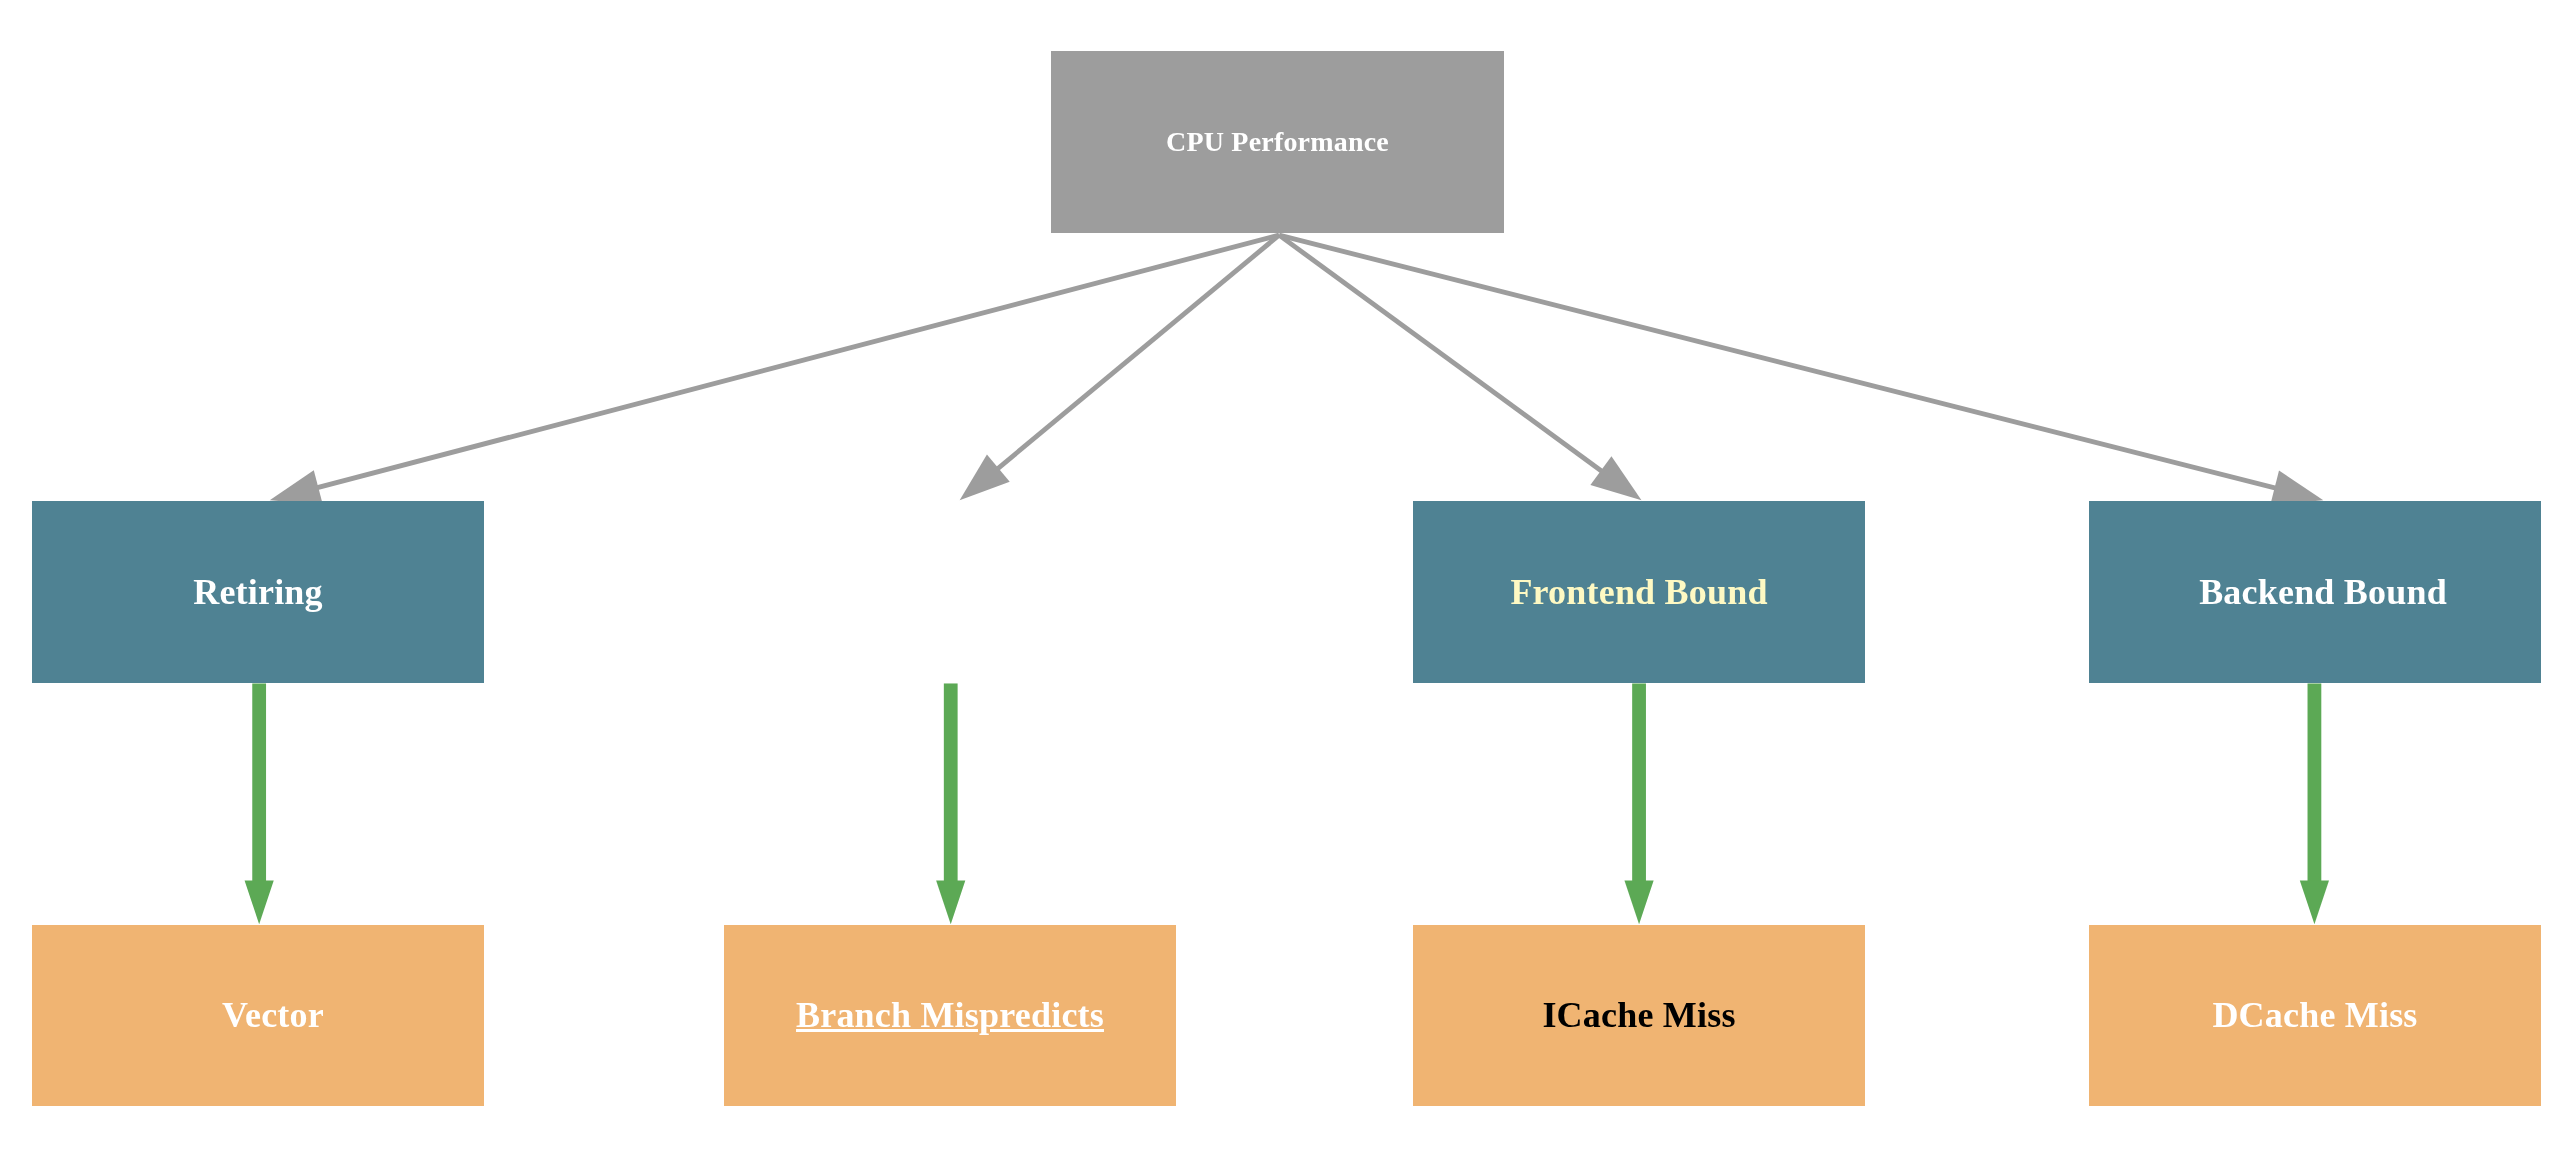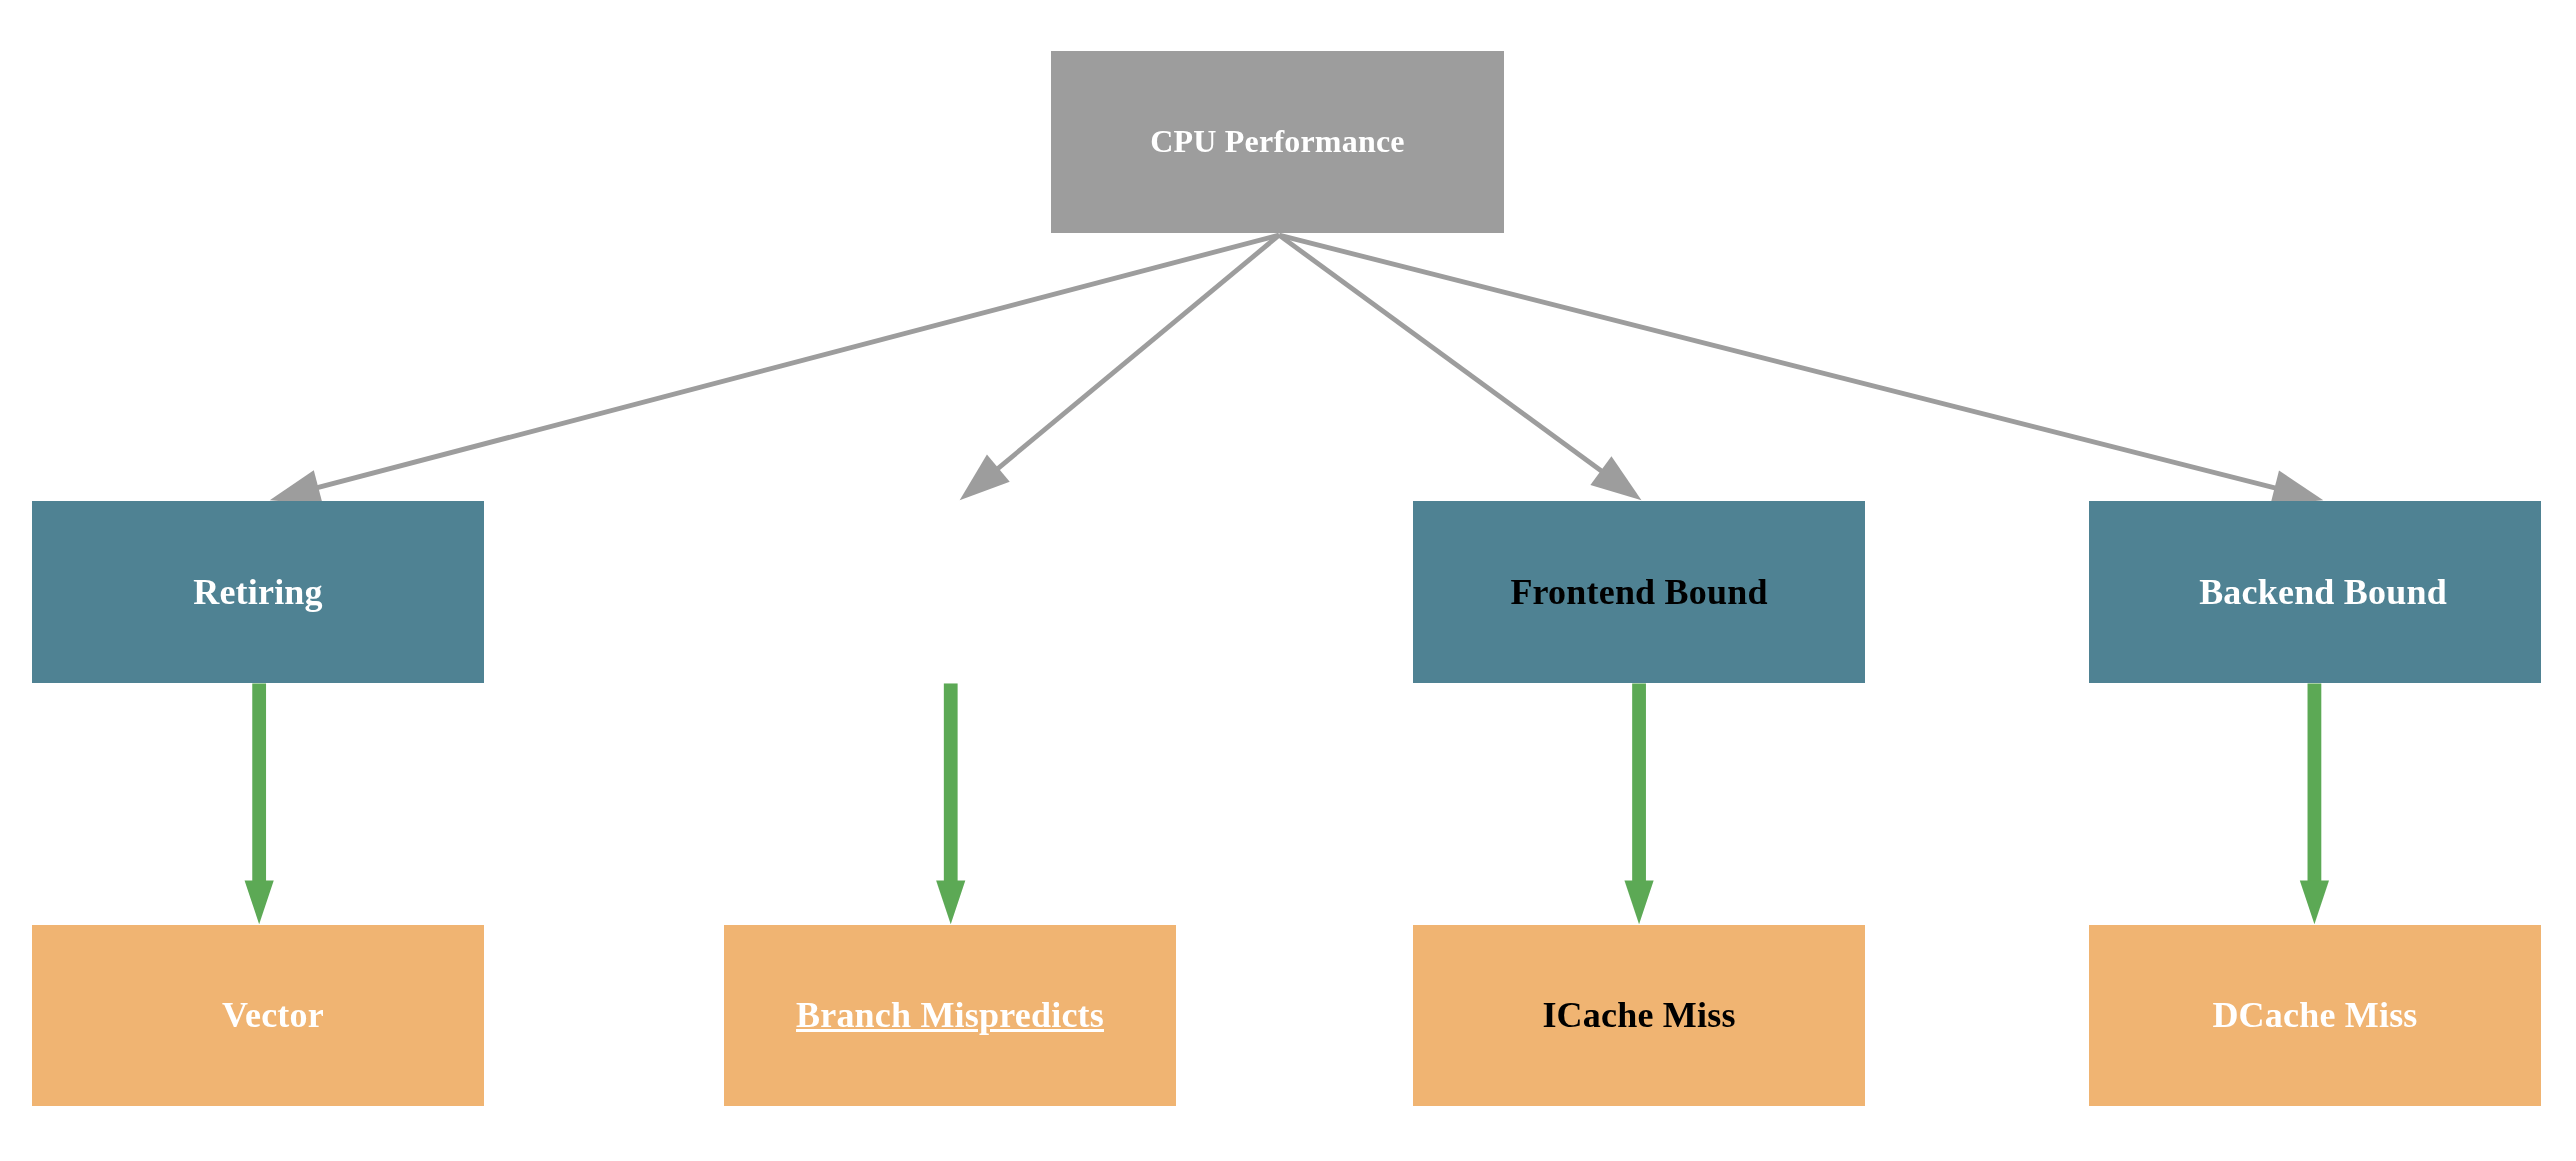--- a/index.html
+++ b/index.html
@@ -33,21 +33,21 @@
     justify-content: center;
     text-align: center;
     color: #ffffff;
     font-weight: bold;
     line-height: 1.18;
     box-sizing: border-box;
     padding: 3.2px 8px;
     letter-spacing: 0.2px;
   }
   .node-root {
-    font-size: 32px;
+    font-size: 28px;
   }
   .node-level1 {
     font-size: 36px;
   }
   .node-level2 {
     font-size: 36px;
   }
   .node-label {
     display: block;
     width: 100%;
@@ -81,21 +81,21 @@
       </g>
   </svg>
 
   <div class="node node-root" id="node-root" style="left: 1051px; top: 51px; width: 453px; height: 182px; background: rgb(157, 157, 157); color: rgb(255, 255, 255);">
     <span class="node-label">CPU Performance</span>
   </div>
 
   <div class="node node-level1" id="node-l1-0" style="left: 32px; top: 501px; width: 452px; height: 182px; background: rgb(79, 130, 147); color: rgb(255, 255, 255);">
     <span class="node-label">Retiring</span>
   </div>
-  <div class="node node-level1" id="node-l1-2" style="left: 1413px; top: 501px; width: 452px; height: 182px; background: rgb(79, 130, 147); color: #000000;">
+  <div class="node node-level1" id="node-l1-2" style="left: 1413px; top: 501px; width: 452px; height: 182px; background: rgb(79, 130, 147); color: #fef9c3;">
     <span class="node-label">Frontend Bound</span>
   </div>
   <div class="node node-level1" id="node-l1-3" style="left: 2089px; top: 501px; width: 452px; height: 182px; background: rgb(79, 130, 147); color: rgb(255, 255, 255); padding-left: 24px;">
     <span class="node-label">Backend Bound</span>
   </div>
 
   <div class="node node-level2" id="node-l2-0" style="left: 32px; top: 925px; width: 452px; height: 181px; background: rgb(240, 180, 114); color: rgb(255, 255, 255); padding-left: 38px;">
     <span class="node-label">Vector</span>
   </div>
   <div class="node node-level2" id="node-l2-1" style="left: 724px; top: 925px; width: 452px; height: 181px; background: rgb(240, 180, 114); color: rgb(255, 255, 255); text-decoration: underline;">

